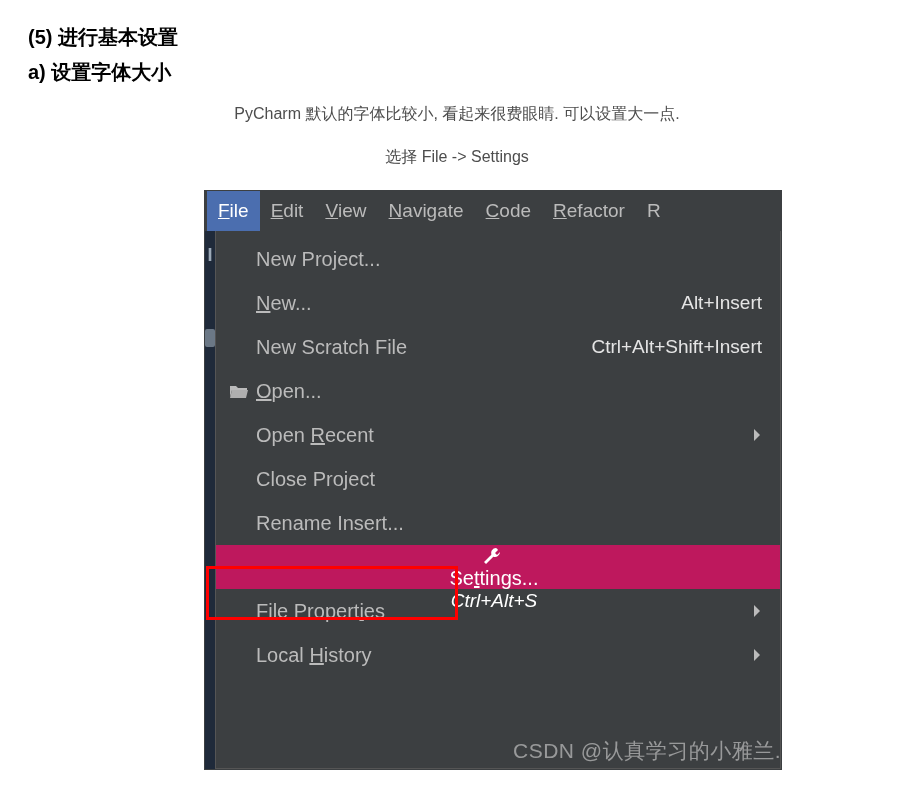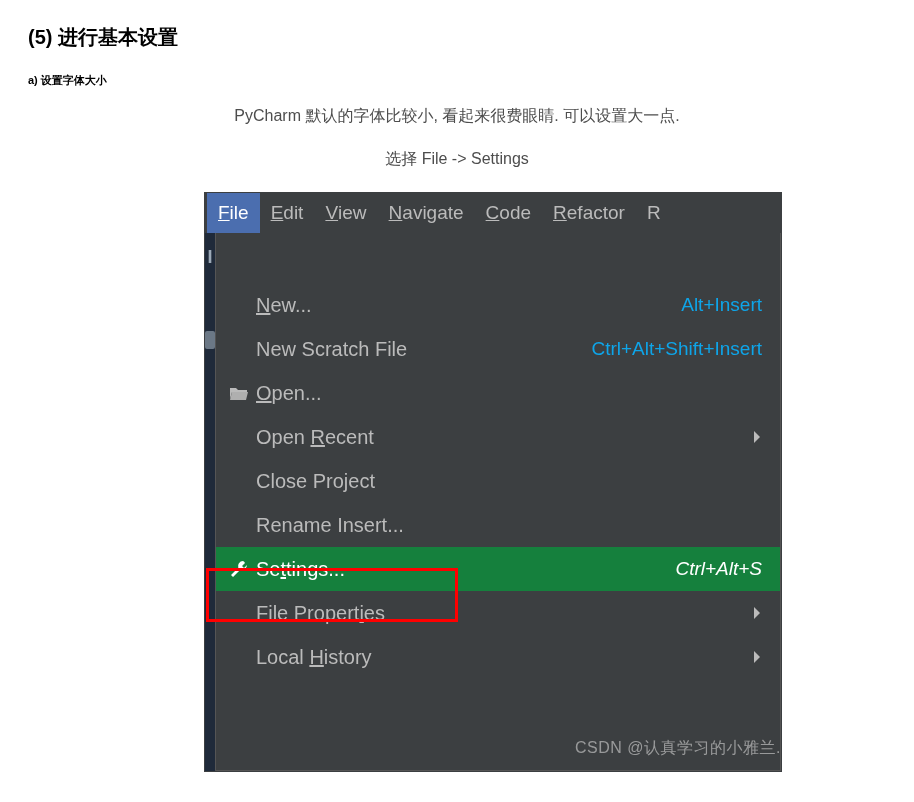--- a/index.html
+++ b/index.html
@@ -6,25 +6,25 @@
   body {
     font-family: -apple-system, "Segoe UI", "Microsoft YaHei", sans-serif;
     background: #fff;
     color: #000;
     padding: 24px 28px;
     width: 914px;
   }
   .h5 {
     font-weight: 700;
     font-size: 20px;
-    margin-bottom: 22px;
+    margin-bottom: 8px;
   }
   .h6 {
     font-weight: 700;
-    font-size: 11px;
+    font-size: 20px;
     margin-bottom: 18px;
   }
   .para {
     font-size: 16px;
     color: #4d4d4d;
     margin-bottom: 22px;
     text-align: center;
   }
   .screenshot {
     margin-left: 176px;
@@ -94,38 +94,39 @@
     padding-top: 6px;
   }
   .menu-row {
     display: flex;
     align-items: center;
     height: 44px;
     padding: 0 18px 0 10px;
     position: relative;
   }
   .menu-row.highlight {
-    background: #15803d;
+    background: #be185d;
     color: #fff;
+    flex-direction: column;
   }
   .menu-icon {
     width: 26px;
     height: 22px;
     margin-right: 4px;
     display: flex;
     align-items: center;
     justify-content: center;
     flex-shrink: 0;
   }
   .menu-label {
     flex: 1;
     white-space: nowrap;
   }
   .menu-shortcut {
-    color: #0ea5e9;
+    color: #e5e5e5;
     font-size: 19px;
     white-space: nowrap;
   }
   .highlight .menu-shortcut { color: #fff; font-style: italic; }
   .submenu-arrow {
     color: #bbbbbb;
     font-size: 18px;
     margin-left: 8px;
   }
   .redbox {
@@ -133,24 +134,24 @@
     border: 3px solid #ff0000;
     left: 1px;
     top: 375px;
     width: 252px;
     height: 54px;
     pointer-events: none;
   }
   .watermark {
     position: absolute;
     right: 0px;
-    bottom: 12px;
+    bottom: 4px;
     color: #c4c4c4;
     opacity: 0.68;
-    font-size: 16px;
+    font-size: 21px;
     font-family: "Microsoft YaHei", sans-serif;
     letter-spacing: 0.5px;
     pointer-events: none;
   }
   svg { display: block; }
 </style>
 </head>
 <body>
 
 <h2 class="h5">(5) 进行基本设置</h2>
@@ -168,20 +169,21 @@
       <div class="menubar-item"><span class="mn">R</span>efactor</div>
       <div class="menubar-item">R</div>
     </div>
   <div class="leftstrip">
     <div class="blob1">I</div>
     <div class="blob2"></div>
   </div>
   <div class="dropdown" id="dropdown">
       <div class="menu-row">
         <span class="menu-icon"></span>
+        <span class="menu-label">New Project...</span>
       </div>
       <div class="menu-row">
         <span class="menu-icon"></span>
         <span class="menu-label"><span class="mn">N</span>ew...</span>
         <span class="menu-shortcut">Alt+Insert</span>
       </div>
       <div class="menu-row">
         <span class="menu-icon"></span>
         <span class="menu-label">New Scratch File</span>
         <span class="menu-shortcut">Ctrl+Alt+Shift+Insert</span>

